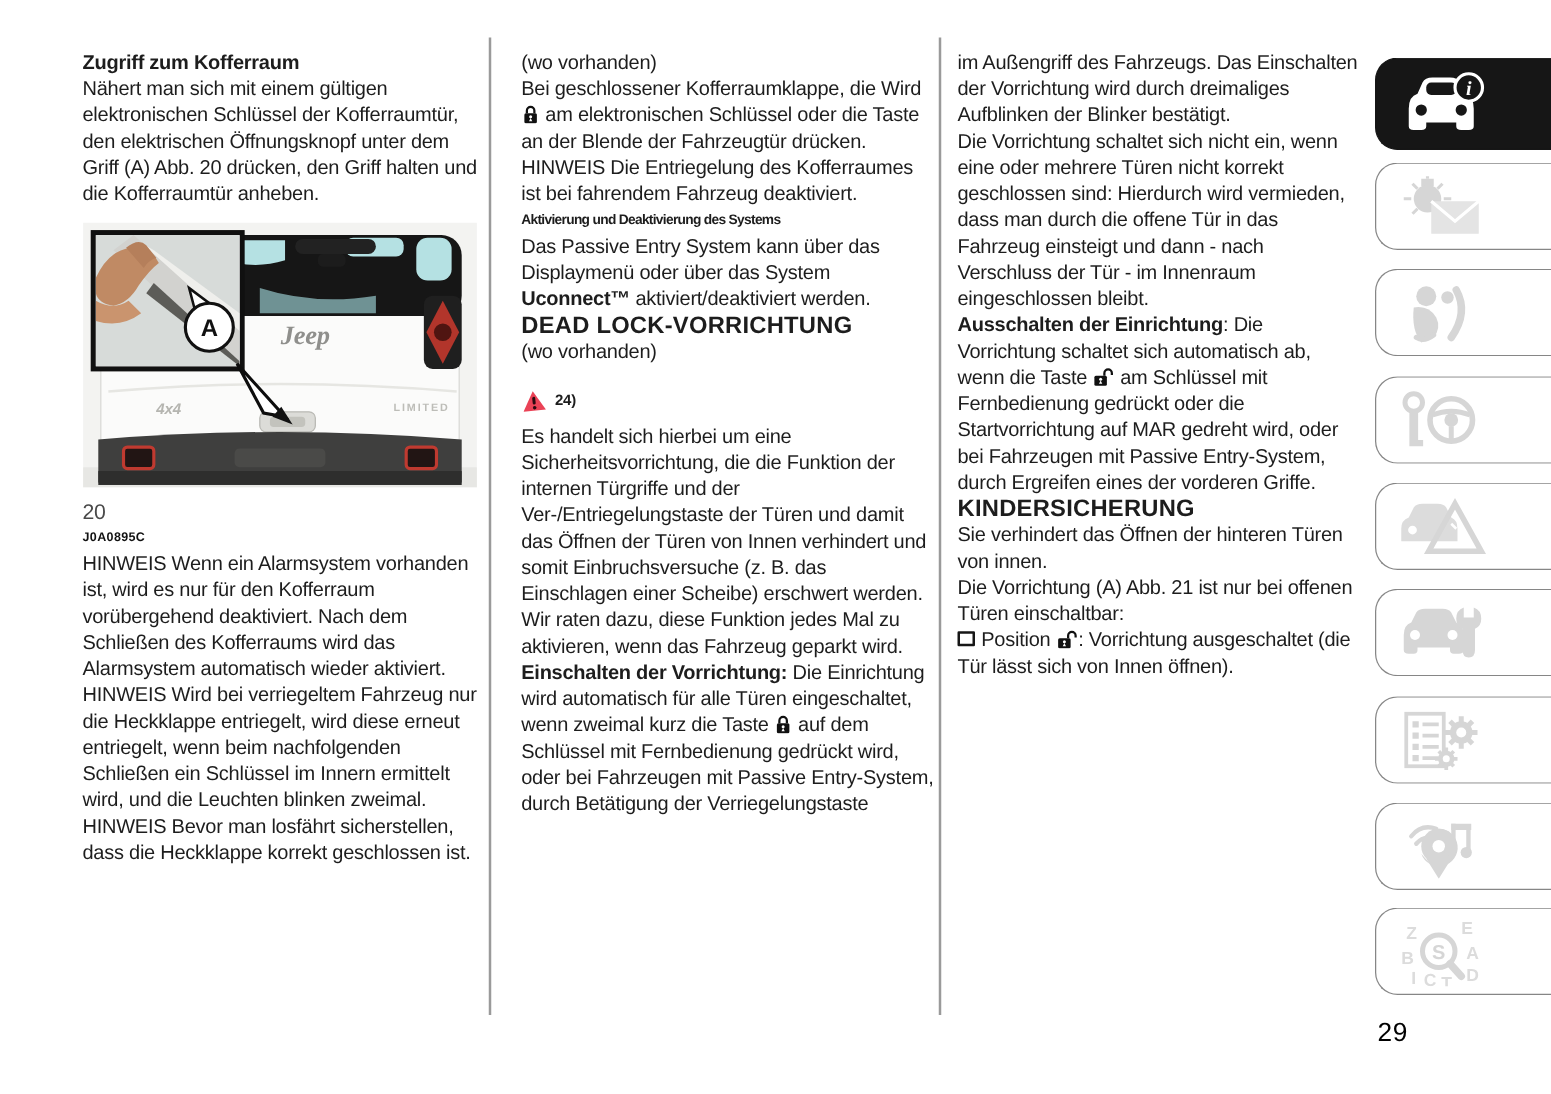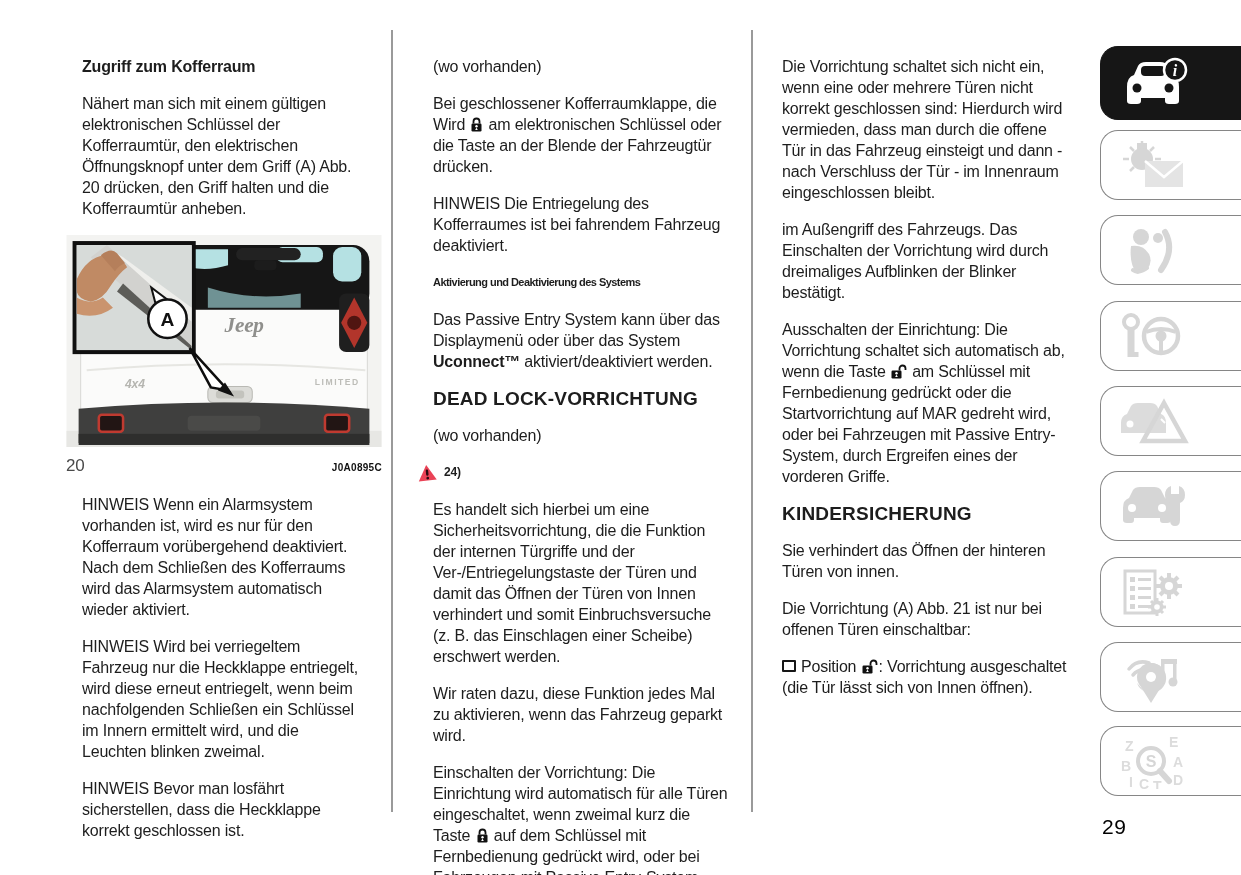--- a/index.html
+++ b/index.html
@@ -5,32 +5,32 @@
   html,body{margin:0;padding:0;background:#ffffff;}
   .page{position:relative;width:1241px;height:875px;background:#fff;overflow:hidden;
         font-family:"Liberation Sans","DejaVu Sans",sans-serif;color:#1d1d1d;}
   .col{position:absolute;top:40px;font-size:16px;line-height:21px;letter-spacing:-0.2px;}
   .col1{left:66px;width:316px;}
   .col2{left:417px;width:330px;}
   .col3{left:766px;width:322px;}
   .vrule{position:absolute;top:30px;height:782px;width:1.5px;background:#9a9a9a;}
   .vrule1{left:391px;}
   .vrule2{left:751px;}
-  .col p{margin:16px;}
+  .col p{margin:0;}
   .para{margin:0 0 10px 0;}
   .note{margin:11px 0 0 0;}
   .h-sub{font-weight:bold;font-size:16px;margin:0 0 2px 0;letter-spacing:-0.2px;white-space:nowrap;}
   .h-sub2{font-weight:bold;font-size:11px;margin:12px 0 2px 0;letter-spacing:-0.55px;white-space:nowrap;}
   .h-big{font-weight:bold;font-size:19px;margin:12px 0 4px 0;letter-spacing:0.2px;}
   .wo{margin:0 0 8px 0;}
-  .warnrow{display:flex;align-items:center;gap:7px;margin:8px 0 8px 0;}
+  .warnrow{display:flex;align-items:center;gap:7px;margin:18px 0 8px 0;}
   .warn-ref{font-weight:bold;font-size:12px;}
-  .runin{font-weight:normal;}
+  .runin{font-weight:bold;}
   .fig{margin:12px 0 0 0;}
-  .fig-cap{display:flex;justify-content:space-between;align-items:baseline;margin:3px 0 0 0;}
+  .fig-cap{display:flex;justify-content:flex-end;align-items:baseline;margin:3px 0 0 0;flex-direction:column;}
   .fig-num{color:#4a4a4a;font-size:17px;}
   .fig-code{font-weight:bold;font-size:10px;color:#111;letter-spacing:0.3px;}
   .sq{display:inline-block;width:10px;height:8px;border:2px solid #161616;border-radius:1px;
       margin-right:5px;position:relative;top:0px;}
   .ilock{vertical-align:-2px;margin:0 1px;}
   .sidebar-tab{position:absolute;left:1100px;width:141px;height:68px;
       border:1.5px solid #868686;border-right:none;border-radius:18px 0 0 18px;
       background:#fff;display:flex;align-items:center;}
   .sidebar-tab.active{background:#161616;border-color:#161616;height:72px;}
   .tab-icon{margin-left:16px;}
@@ -148,22 +148,22 @@
     <p>Wir raten dazu, diese Funktion jedes Mal zu aktivieren, wenn das Fahrzeug geparkt wird.</p>
     <p><span class="runin">Einschalten der Vorrichtung:</span><span> Die Einrichtung wird automatisch für alle Türen eingeschaltet, wenn zweimal kurz die Taste </span><svg class="ilock" width="13" height="15" viewBox="0 0 13 15">
           <path d="M3.5,6.5 V4.5 a3,3 0 0 1 6,0 V6.5" fill="none" stroke="#111" stroke-width="1.8"></path>
           <rect x="1.5" y="6.5" width="10" height="8" rx="1.2" fill="#111"></rect>
           <circle cx="6.5" cy="9.3" r="1.2" fill="#fff"></circle>
           <path d="M5.2,13 L6.5,10.4 L7.8,13 Z" fill="#fff"></path>
         </svg><span> auf dem Schlüssel mit Fernbedienung gedrückt wird, oder bei Fahrzeugen mit Passive Entry-System, durch Betätigung der Verriegelungstaste</span></p>
   </div>
 
   <div class="col col3">
+    <p>im Außengriff des Fahrzeugs. Das Einschalten der Vorrichtung wird durch dreimaliges Aufblinken der Blinker bestätigt.</p>
     <p>Die Vorrichtung schaltet sich nicht ein, wenn eine oder mehrere Türen nicht korrekt geschlossen sind: Hierdurch wird vermieden, dass man durch die offene Tür in das Fahrzeug einsteigt und dann - nach Verschluss der Tür - im Innenraum eingeschlossen bleibt.</p>
-    <p>im Außengriff des Fahrzeugs. Das Einschalten der Vorrichtung wird durch dreimaliges Aufblinken der Blinker bestätigt.</p>
     <p><span class="runin">Ausschalten der Einrichtung</span><span>: Die Vorrichtung schaltet sich automatisch ab, wenn die Taste </span><svg class="ilock" width="16" height="15" viewBox="0 0 16 15">
           <path d="M8.5,6.5 V4.5 a3,3 0 0 1 6,0 V6" fill="none" stroke="#111" stroke-width="1.8"></path>
           <rect x="0.5" y="6.5" width="10" height="8" rx="1.2" fill="#111"></rect>
           <circle cx="5.5" cy="9.3" r="1.2" fill="#fff"></circle>
           <path d="M4.2,13 L5.5,10.4 L6.8,13 Z" fill="#fff"></path>
         </svg><span> am Schlüssel mit Fernbedienung gedrückt oder die Startvorrichtung auf MAR gedreht wird, oder bei Fahrzeugen mit Passive Entry-System, durch Ergreifen eines der vorderen Griffe.</span></p>
 
     <p class="h-big">KINDERSICHERUNG</p>
 
 

